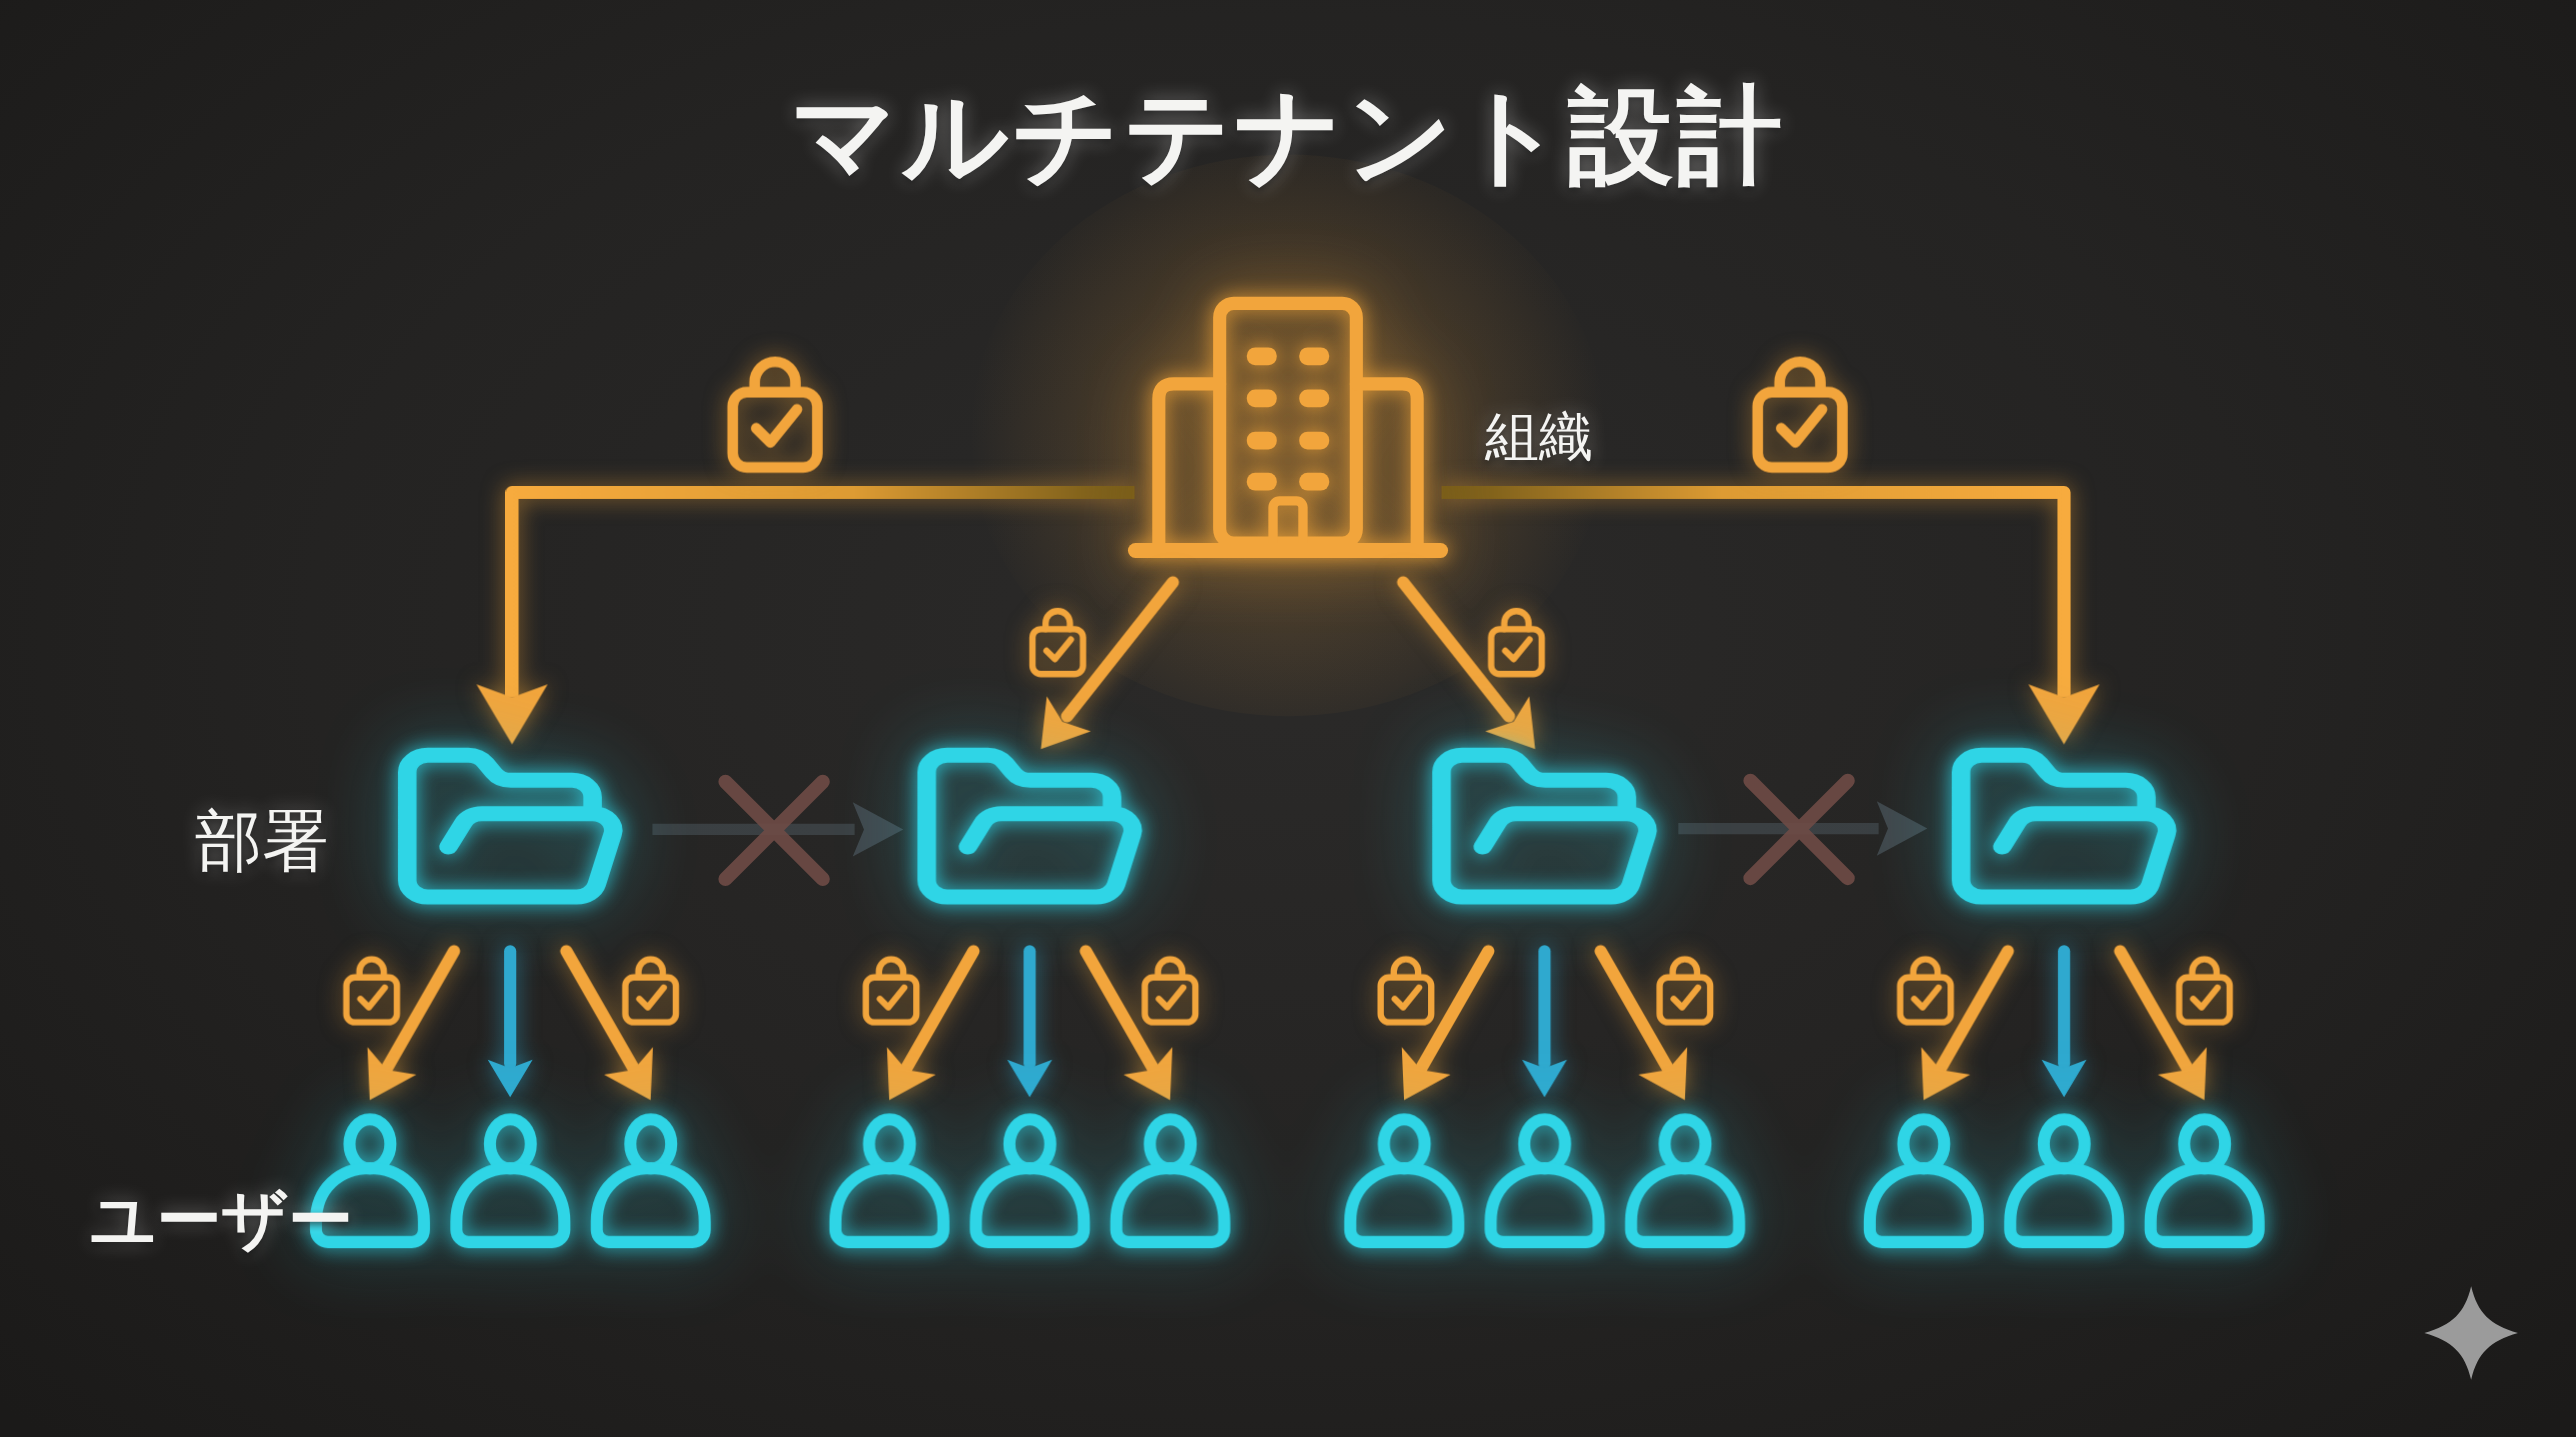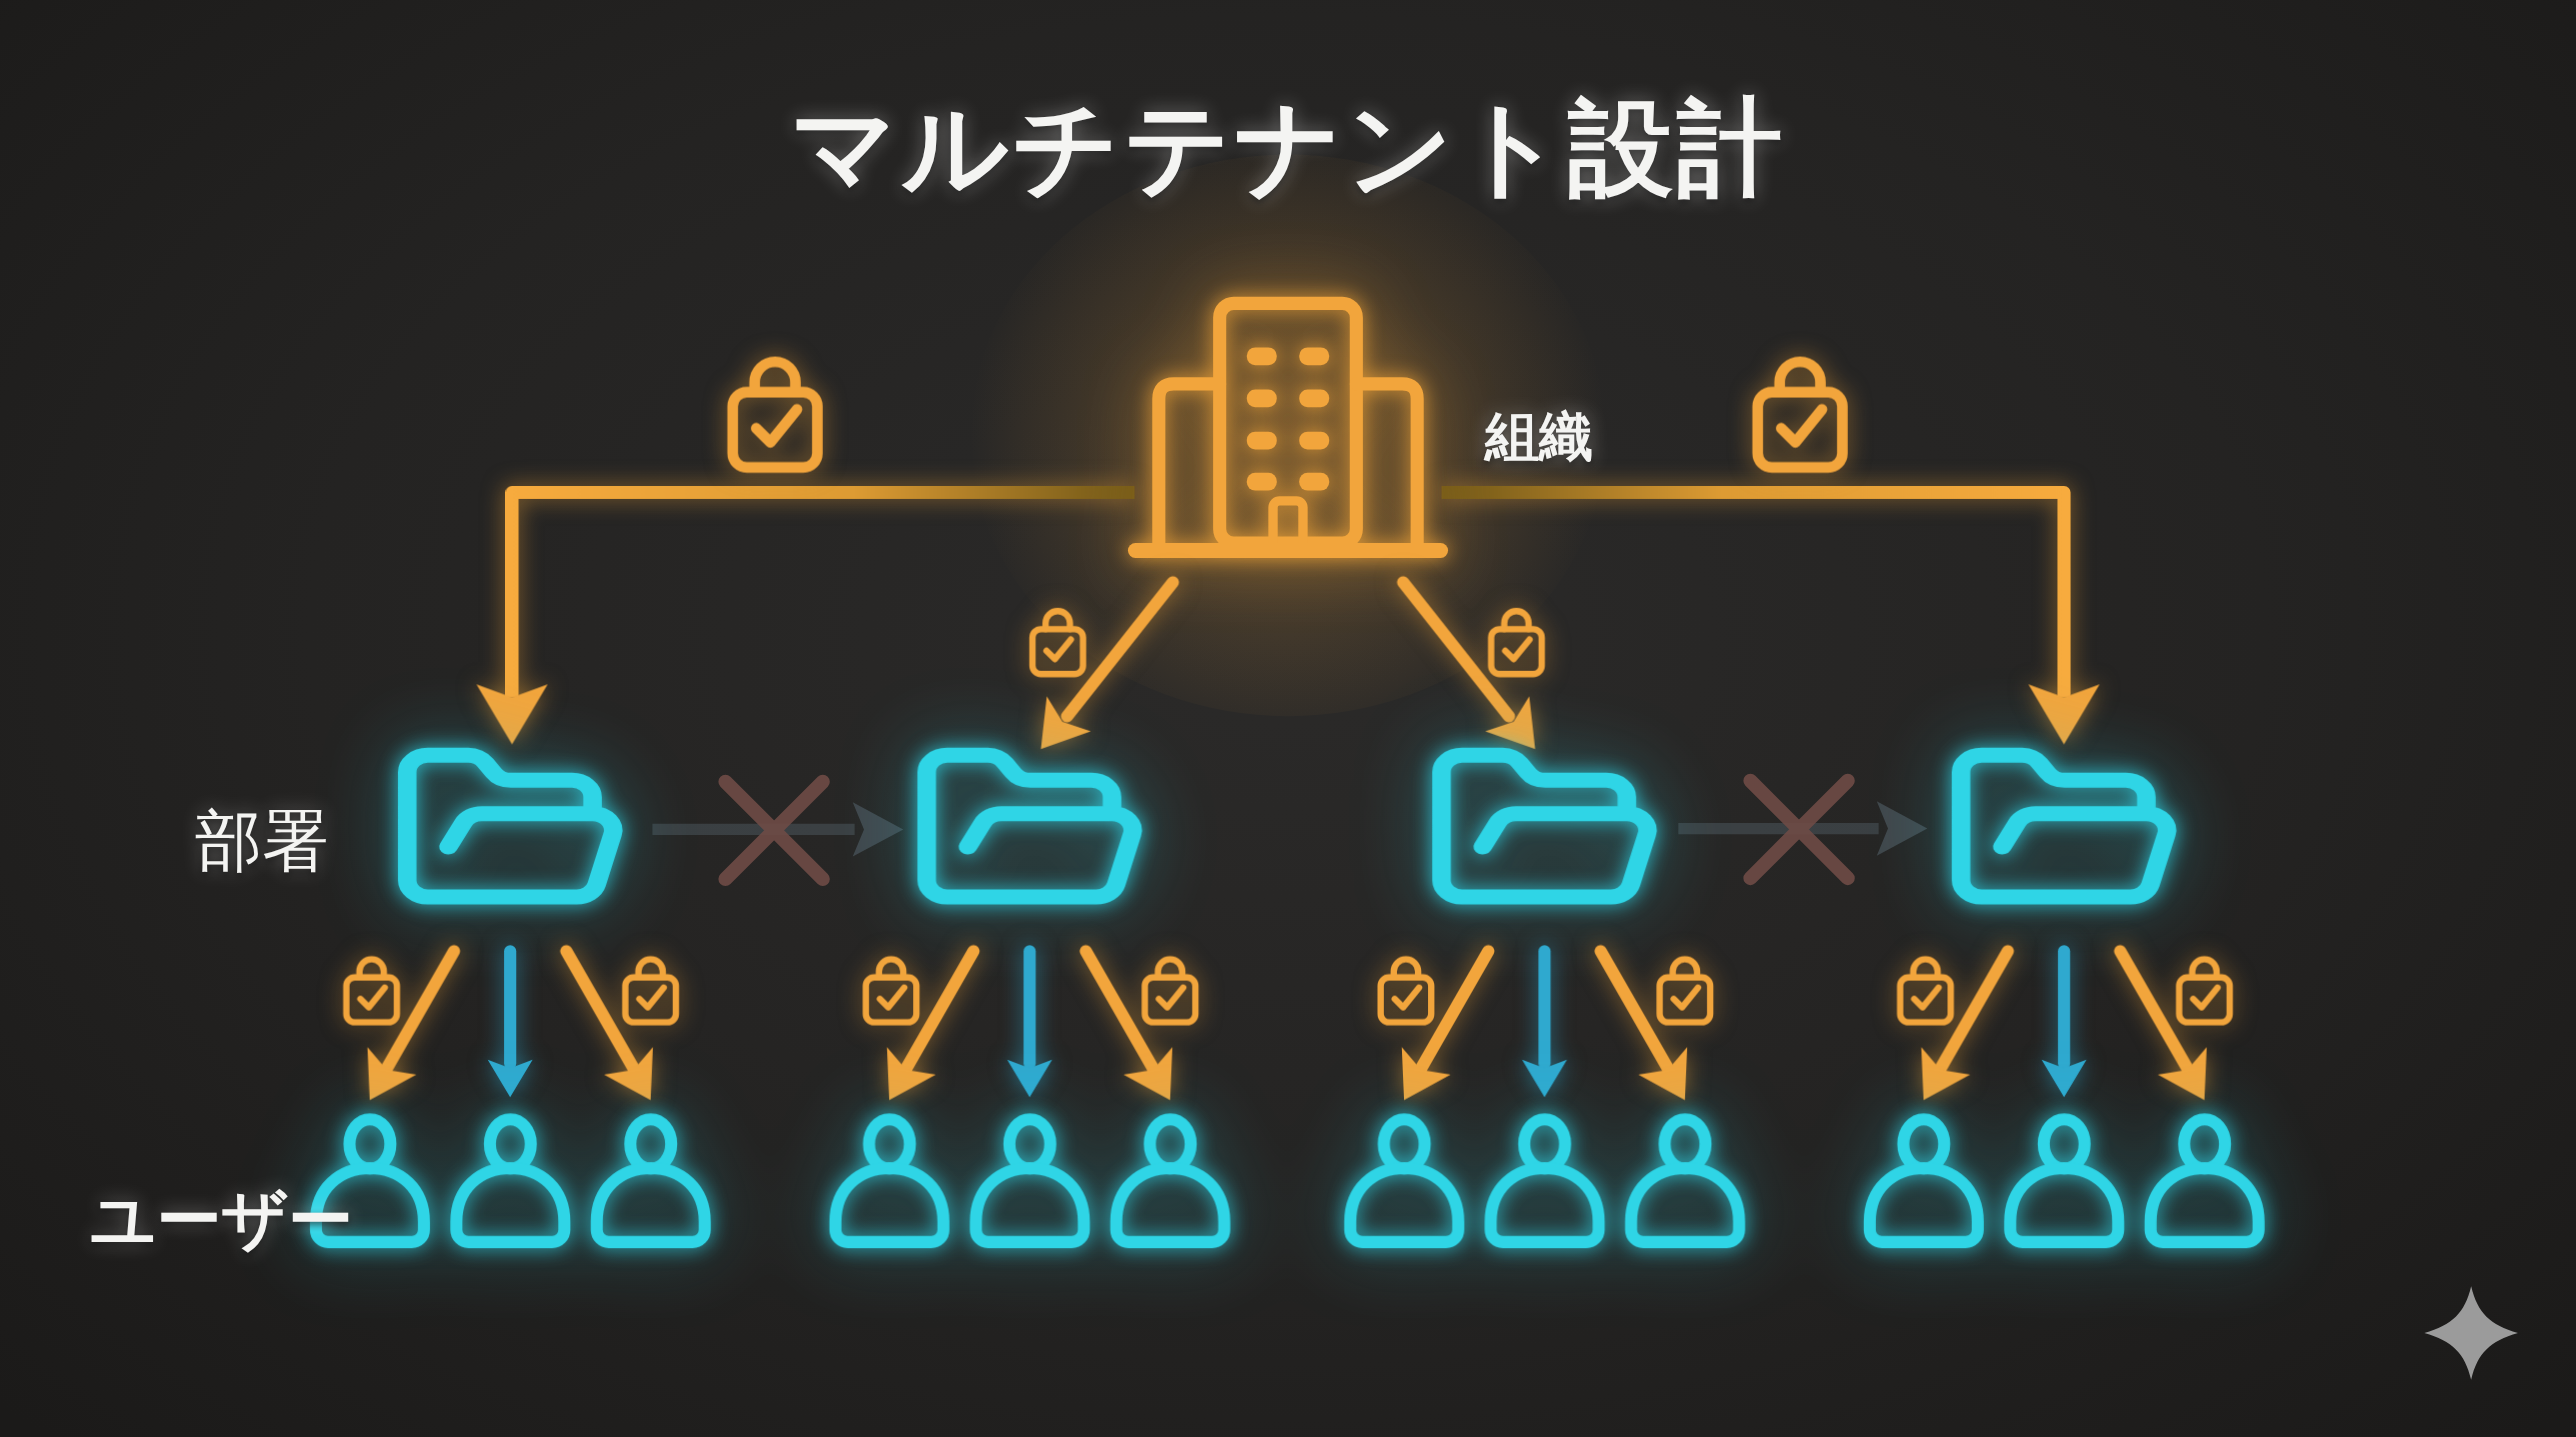--- a/index.html
+++ b/index.html
@@ -13,22 +13,22 @@
     background:#242322;
     font-family:"Liberation Sans","DejaVu Sans",sans-serif;
   }
   .stage{
     position:relative;width:2576px;height:1438px;
     background:radial-gradient(1778px 1123px at 50% 44%, #2b2a29 0%, #242322 55%, #1b1a19 100%);
   }
   .diagram{position:absolute;left:0;top:0;}
   .txt{position:absolute;color:var(--text);white-space:nowrap;
        text-shadow:0 0 19px rgba(255,255,255,.35), 0 2.8px 7.5px rgba(0,0,0,.65);}
-  .title{left:0;right:0;top:79px;text-align:center;font-size:105px;font-weight:800;letter-spacing:3.7px;}
-  .label-org{left:1485px;top:401px;font-size:54px;font-weight:700;}
+  .title{left:0;right:0;top:67px;text-align:center;font-size:105px;font-weight:800;letter-spacing:3.7px;}
+  .label-org{left:1485px;top:401px;font-size:54px;font-weight:400;}
   .label-dept{left:195px;top:796px;font-size:67px;font-weight:400;}
   .label-users{left:90px;top:1176px;font-size:65px;font-weight:700;}
 
   .icon-orange{stroke:var(--orange);fill:none;}
   .fill-orange{fill:var(--orange);stroke:none;}
   .icon-cyan{stroke:var(--cyan);fill:none;}
   .stroke-teal{stroke:var(--teal-arrow);}
   .fill-teal{fill:var(--teal-arrow);stroke:none;}
   .glow-orange{filter:drop-shadow(0 0 10px rgba(245,167,56,.85)) drop-shadow(0 0 34px rgba(245,167,56,.45));}
   .glow-orange-soft{filter:drop-shadow(0 0 12px rgba(245,167,56,.5));}

